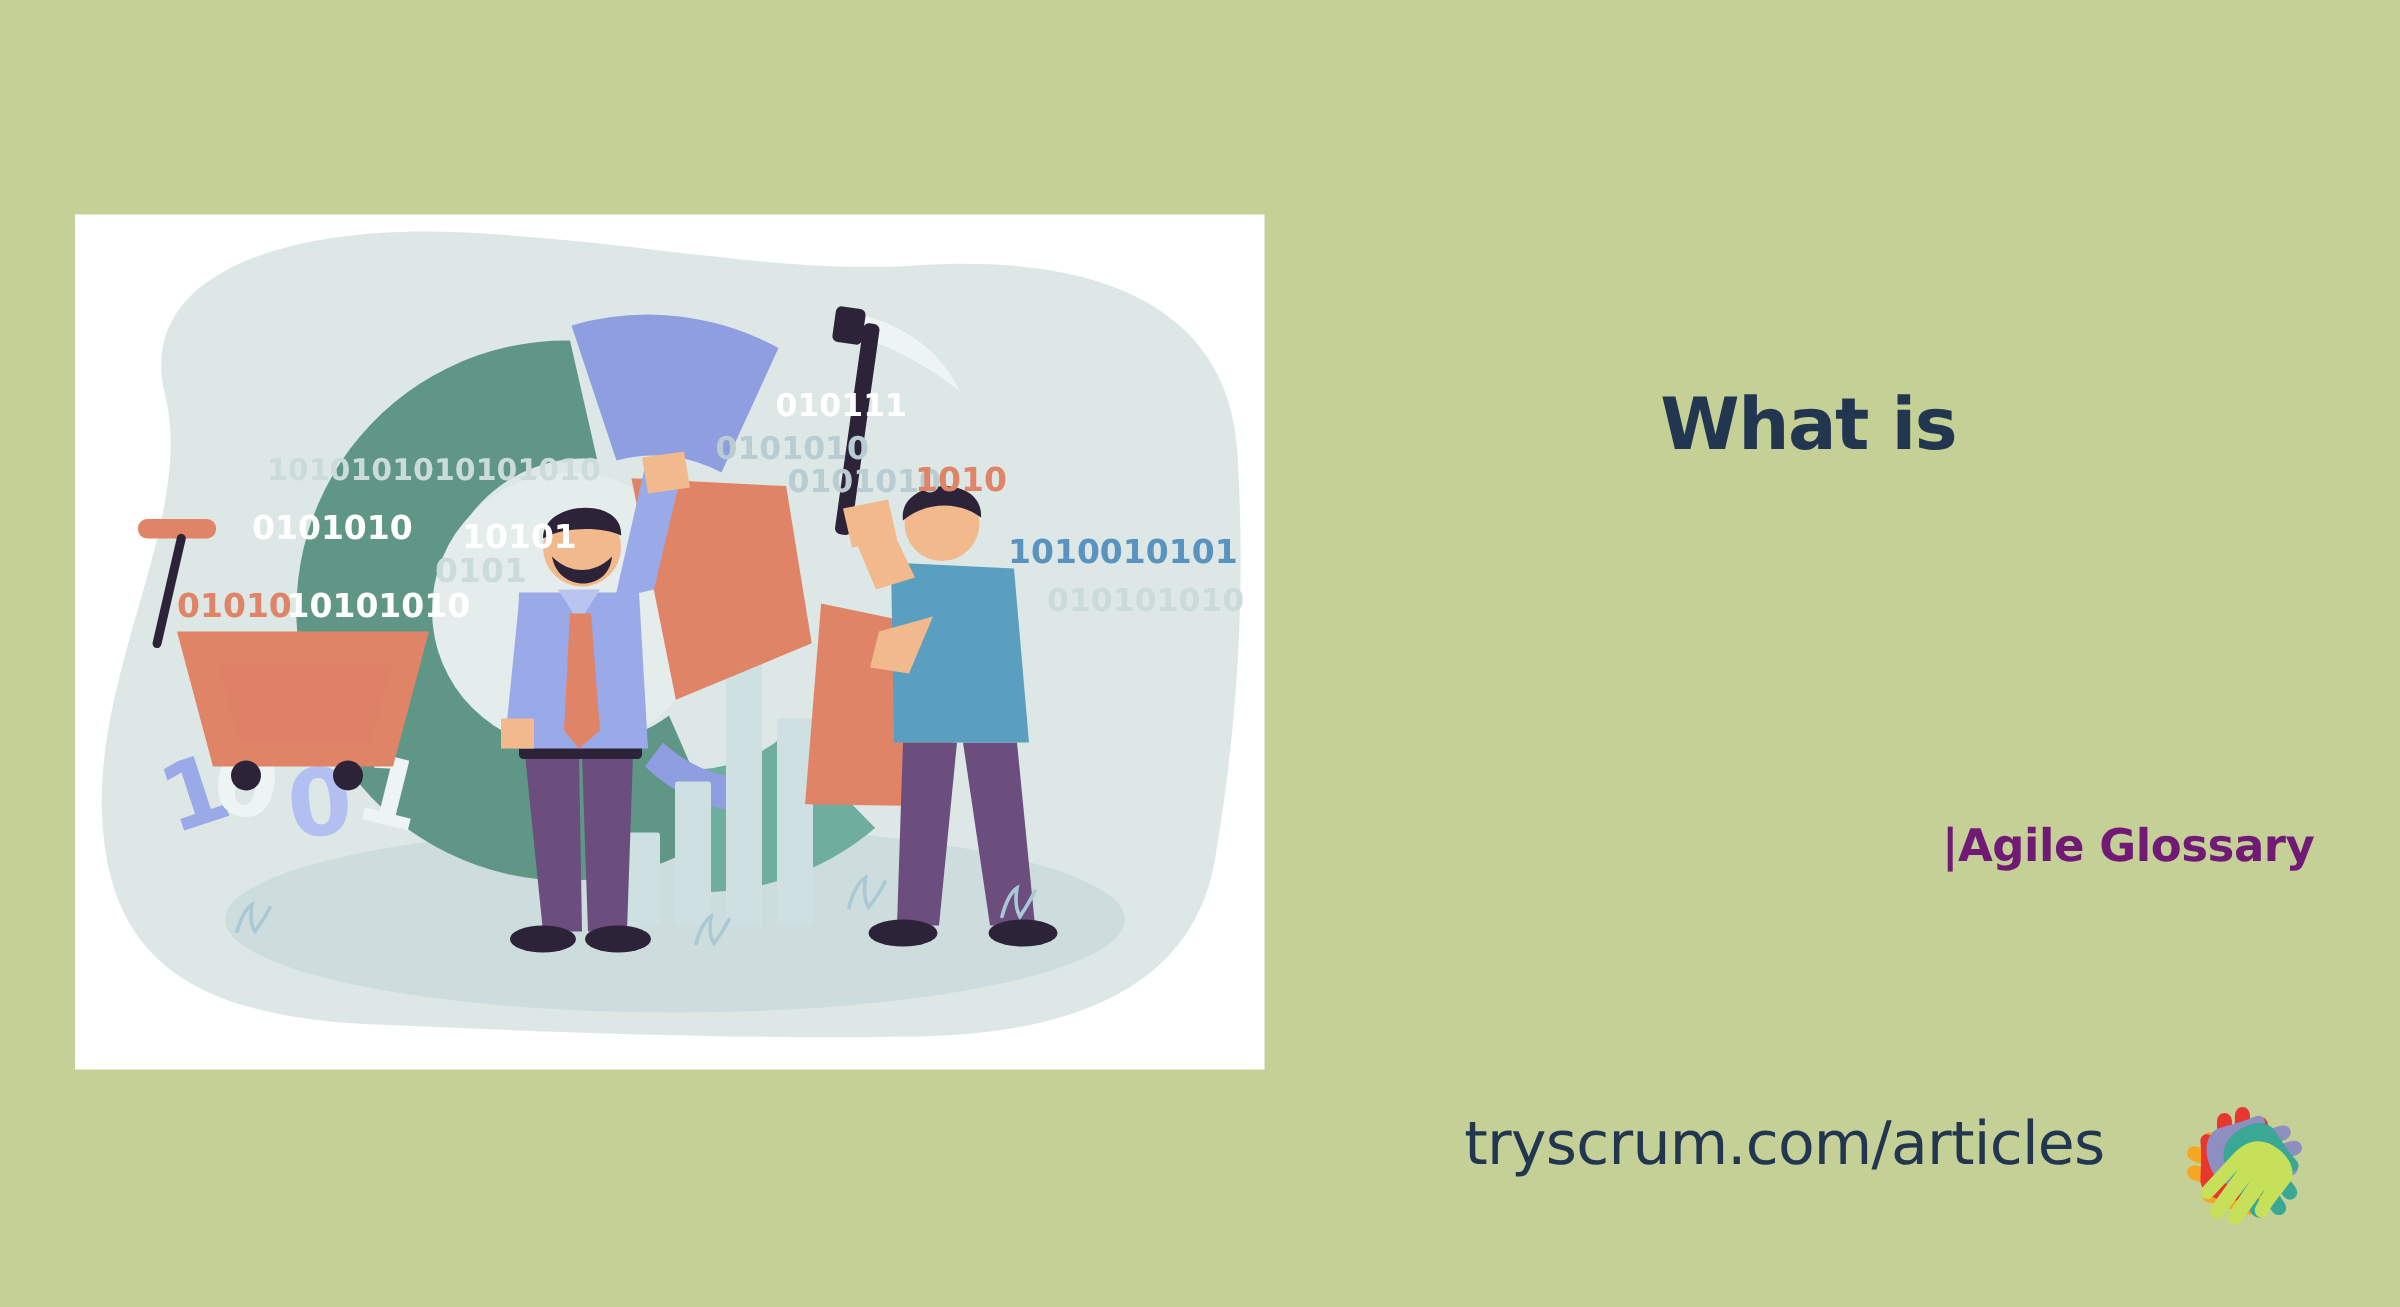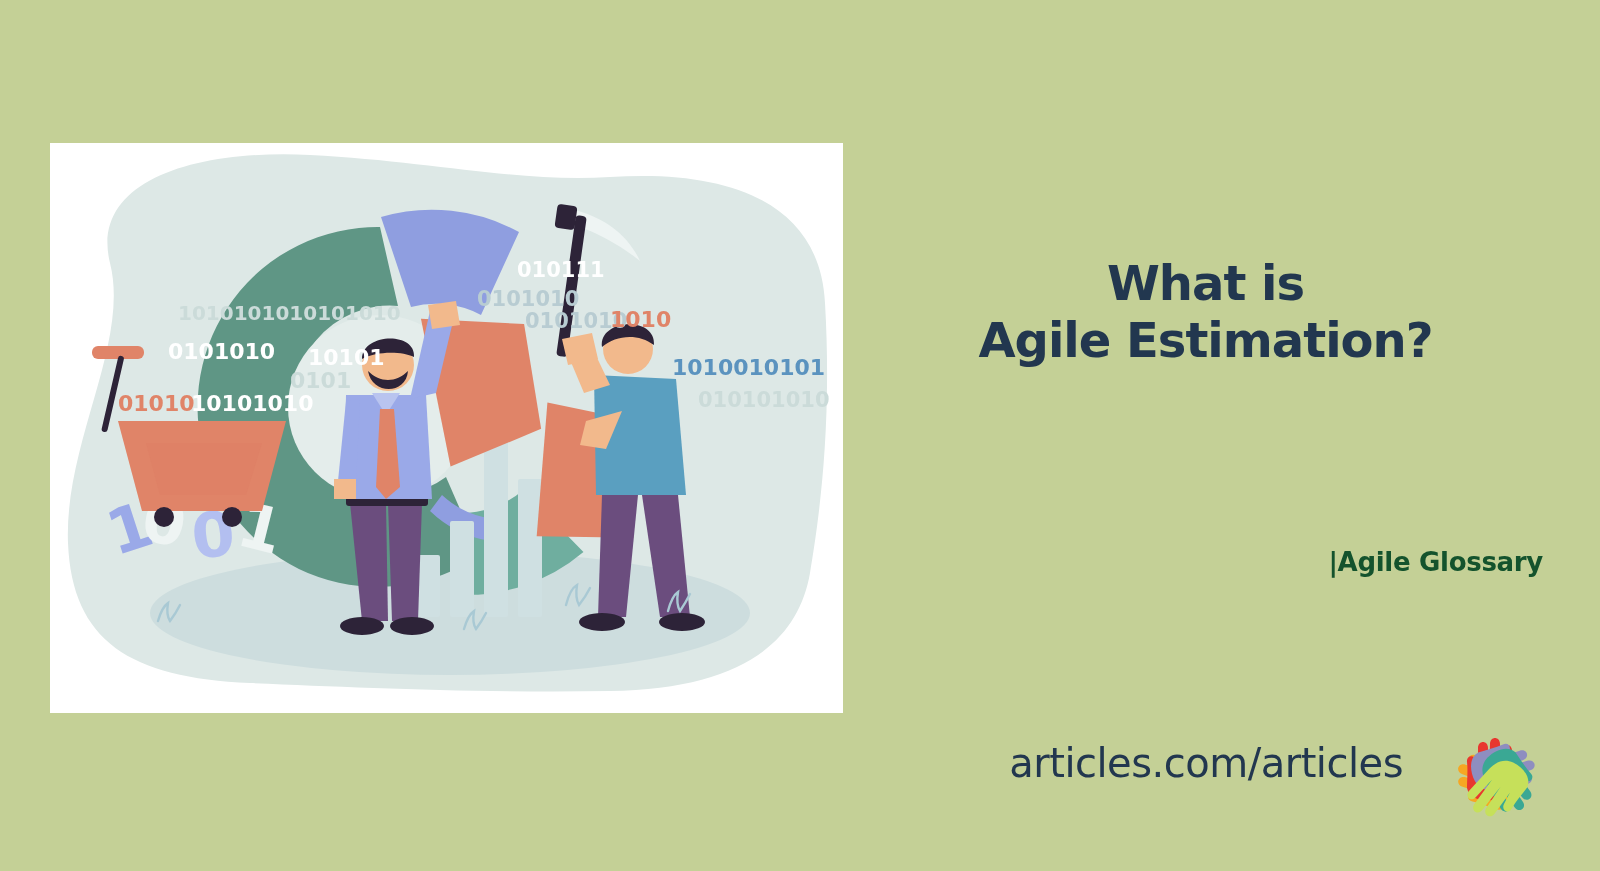--- a/index.html
+++ b/index.html
@@ -35,24 +35,24 @@
     font-size:48px;
     line-height:1.18;
     letter-spacing:-1px;
     white-space:nowrap;
   }
   .subtitle {
     position:absolute;
     left:843px; top:547px;
     width:700px;
     text-align:right;
-    color:#14532d;
+    color:#701a75;
     font-family:"DejaVu Sans", sans-serif;
     font-weight:bold;
-    font-size:26px;
+    font-size:30px;
     letter-spacing:-0.3px;
   }
   .url {
     position:absolute;
     left:843px; top:740px;
     width:560px;
     text-align:right;
     color:#22374f;
     font-family:"DejaVu Sans", sans-serif;
     font-weight:400;
@@ -177,26 +177,25 @@
         <text x="475" y="185" font-size="21" fill="#b8ccd2">0101010</text>
         <text x="560" y="184" font-size="22" fill="#e08468">1010</text>
         <text x="622" y="232" font-size="22" fill="#5b93bf">1010010101</text>
         <text x="648" y="264" font-size="21" fill="#cbdbd9">010101010</text>
       </g>
     </svg>
   </div>
 
   <div class="title-block">
     <div class="title-line">What is</div>
-    <div class="title-line">Agile Estimation?</div>
   </div>
 
   <div class="subtitle">|Agile Glossary</div>
 
-  <div class="url">articles.com/articles</div>
+  <div class="url">tryscrum.com/articles</div>
 
   <svg class="logo" viewBox="0 0 120 110">
     <defs>
       <g id="hand">
         <path d="M 30 70 C 30 62 31 52 30 44 C 29 37 38 36 39 43 L 41 56
                  L 41 30 C 41 22 51 22 51 30 L 52 55
                  L 53 26 C 53 18 63 18 63 26 L 63 56
                  L 66 32 C 67 24 76 26 75 34 L 72 60
                  C 71 72 66 80 56 82 C 44 84 32 80 30 70 Z"></path>
       </g>

